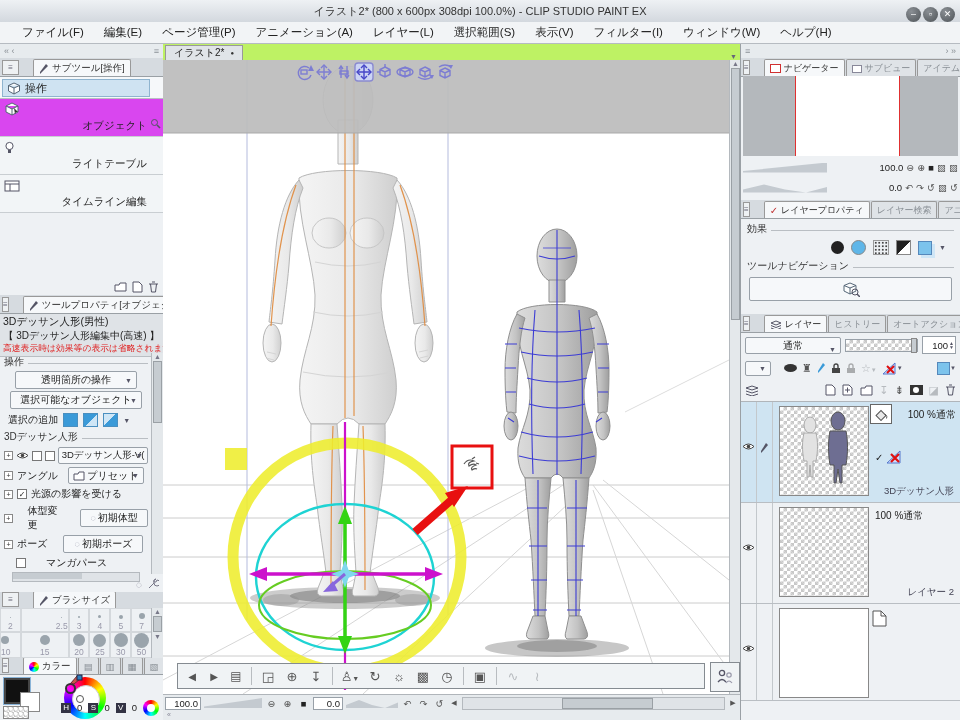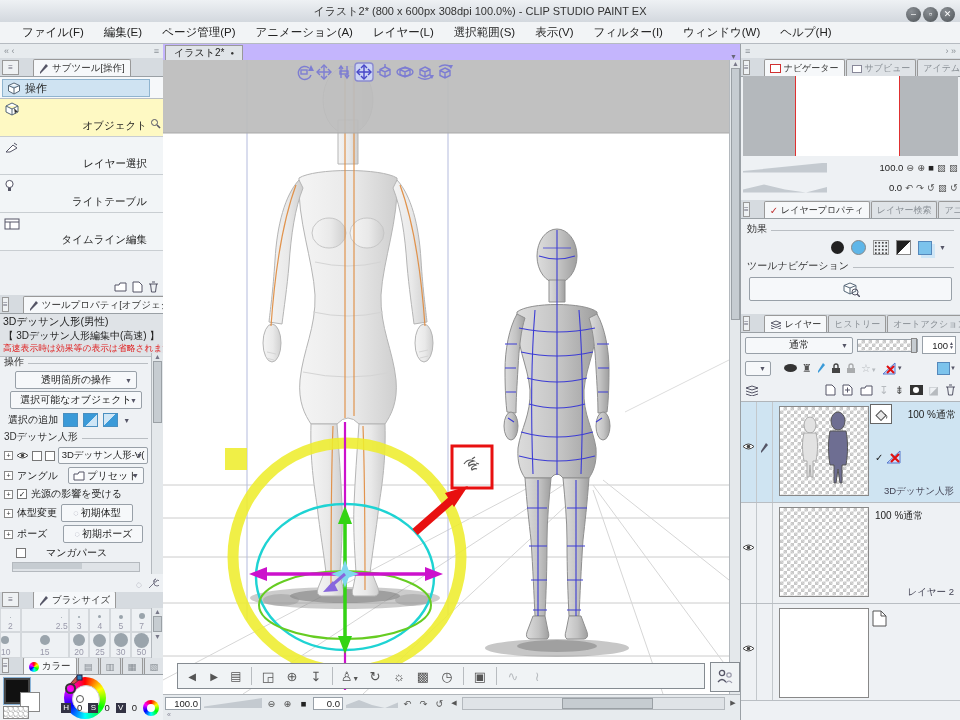--- a/index.html
+++ b/index.html
@@ -41,21 +41,21 @@
   .sthumb{background:#c6ccd1;border:1px solid #9aa0a5;}
   .wedge{background:#c4cad0;clip-path:polygon(0 85%,100% 0,100% 100%,0 100%);position:relative;}
   .wave{background:#c4cad0;clip-path:polygon(0 70%,25% 20%,50% 70%,75% 100%,100% 45%,100% 100%,0 100%);}
   .ic{color:#555;text-align:center;}
   .ic.dis{color:#b7bbbf;}
   .fieldlabel{font-size:10px;color:#333;display:flex;align-items:center;gap:4px;}
   .fieldlabel:after{content:"";flex:1;border-top:1px solid #b9bec3;margin-top:2px;}
   
   #leftcol{left:0;top:44px;width:163px;height:676px;border-right:1px solid #9aa0a5;}
   .subitem{position:relative;border-bottom:1px solid #c9ced2;background:#f2f5f7;height:37px;}
-  .subitem.sel{background:#fef9c3;}
+  .subitem.sel{background:#d946ef;}
   .subitem .lbl{position:absolute;right:16px;bottom:3px;font-size:10.5px;}
   .subitem .sicon{position:absolute;left:4px;top:3px;}
   .blue-ic{display:inline-block;width:15px;height:14px;border:1px solid #4a8fc0;background:#cfe6f6;
     box-sizing:border-box;}
   
   .lrow{position:relative;border-bottom:1px solid #b9bec3;background:#eef1f4;}
   .lrow.sel{background:#cfe4f2;}
   .eyecol{position:absolute;left:0;top:0;bottom:0;width:16px;border-right:1px solid #c3c8cc;
     display:flex;justify-content:center;padding-top:40px;box-sizing:border-box;}
   .pencol{position:absolute;left:16px;top:0;bottom:0;width:16px;border-right:1px solid #c3c8cc;
@@ -123,29 +123,20 @@
       <span class="lbl">オブジェクト</span>
       <span style="position:absolute;right:2px;bottom:3px;">
         <svg width="11" height="11">
             <circle cx="4.5" cy="4.5" r="3" fill="none" stroke="#556"></circle>
             <path d="M7 7 L10 10" stroke="#556" stroke-width="1.6"></path>
           </svg>
       </span>
     </div>
     <div class="subitem">
       <span class="sicon">
-        <svg width="15" height="12">
-            <path d="M2 10 L9 3 L13 6 L6 10 Z" fill="#fff" stroke="#556"></path>
-            <path d="M10 1 l3 2" stroke="#556"></path>
-          </svg>
-      </span>
-      <span class="lbl">レイヤー選択</span>
-    </div>
-    <div class="subitem">
-      <span class="sicon">
         <svg width="11" height="13">
             <circle cx="5.5" cy="5" r="3.6" fill="#fff" stroke="#556"></circle>
             <rect x="4" y="8.6" width="3" height="3.4" fill="#556"></rect>
           </svg>
       </span>
       <span class="lbl">ライトテーブル</span>
     </div>
     <div class="subitem">
       <span class="sicon">
         <svg width="16" height="12">
@@ -227,21 +218,21 @@
             </svg>
           <span style="margin-left:2px;">プリセット</span>
             <span class="ar">▼</span>
         </div>
       </div>
       <div style="display:flex;align-items:center;gap:4px;margin:3px 0;">
         <span class="exp">+</span>
         <span class="chk">✓</span>
         <span style="font-size:10px;">光源の影響を受ける</span>
       </div>
-      <div style="display:flex;align-items:center;gap:4px;margin:3px 0;">
+      <div style="display:flex;align-items:center;gap:15px;margin:3px 0;">
         <span class="exp">+</span>
         <span style="font-size:10px;">体型変更</span>
         <div class="dd" style="width:72px;height:18px;">
           <span style="color:#99a;font-size:9px;">◌</span>
           <span style="margin-left:2px;">初期体型</span>
         </div>
       </div>
       <div style="display:flex;align-items:center;gap:4px;margin:3px 0;">
         <span class="exp">+</span>
         <span style="font-size:10px;">ポーズ</span>
@@ -335,21 +326,21 @@
       <span>0</span>
       <span style="background:#334;color:#fff;width:10px;height:10px;font-size:8px;text-align:center;line-height:10px;">V</span>
       <span>0</span>
     </div>
     <div style="position:absolute;right:4px;top:42px;width:16px;height:16px;border-radius:50%;background:conic-gradient(red,yellow,lime,cyan,blue,magenta,red);">
       <div style="position:absolute;left:4px;top:4px;width:8px;height:8px;border-radius:50%;background:#fff;"></div>
     </div>
   </div>
 </div>
 
-<div class="p" style="left:163px;top:44px;width:577px;height:16px;background:#c4b5fd;border-bottom:1px solid #9aa0a5;display:flex;align-items:flex-end;">
+<div class="p" style="left:163px;top:44px;width:577px;height:16px;background:#bef264;border-bottom:1px solid #9aa0a5;display:flex;align-items:flex-end;">
   <span style="background:#e0e4e8;border:1px solid #999;border-bottom:none;font-size:10px;padding:0 8px;height:14px;display:flex;align-items:center;gap:6px;margin-left:2px;">
     <span>イラスト2*</span>
     <span style="font-size:6px;color:#333;">●</span>
   </span>
   <span style="margin-left:auto;font-size:7px;color:#667;padding:0 3px;">▼</span>
 </div>
 
 <div class="p" style="left:163px;top:60px;width:566px;height:634px;background:#fff;overflow:hidden;">
 <svg width="566" height="634" viewBox="0 0 566 634">
   <defs>
@@ -702,21 +693,21 @@
       </span>
       <span class="tab dim">
           <span>ヒストリー</span>
         </span>
       <span class="tab dim">
           <span>オートアクション</span>
         </span>
     </div>
 
     <div style="display:flex;align-items:center;gap:4px;padding:2px 4px;height:20px;">
-      <div class="dd" style="width:108px;height:17px;">
+      <div class="dd" style="width:96px;height:17px;align-items:flex-end;">
         <span>通常</span>
           <span class="ar">▼</span>
       </div>
       <div class="checker" style="flex:1;height:11px;border:1px solid #98a0a8;position:relative;">
         <span style="position:absolute;right:0;top:-2px;width:4px;height:13px;background:#c6ccd1;border:1px solid #888;"></span>
       </div>
       <div style="width:30px;height:16px;background:#fff;border:1px solid #98a0a8;font-size:9.5px;display:flex;align-items:center;justify-content:flex-end;padding:0 1px;gap:1px;">
         <span>100</span>
         <span style="display:flex;flex-direction:column;font-size:5px;line-height:4px;color:#556;">
             <span>▲</span>

